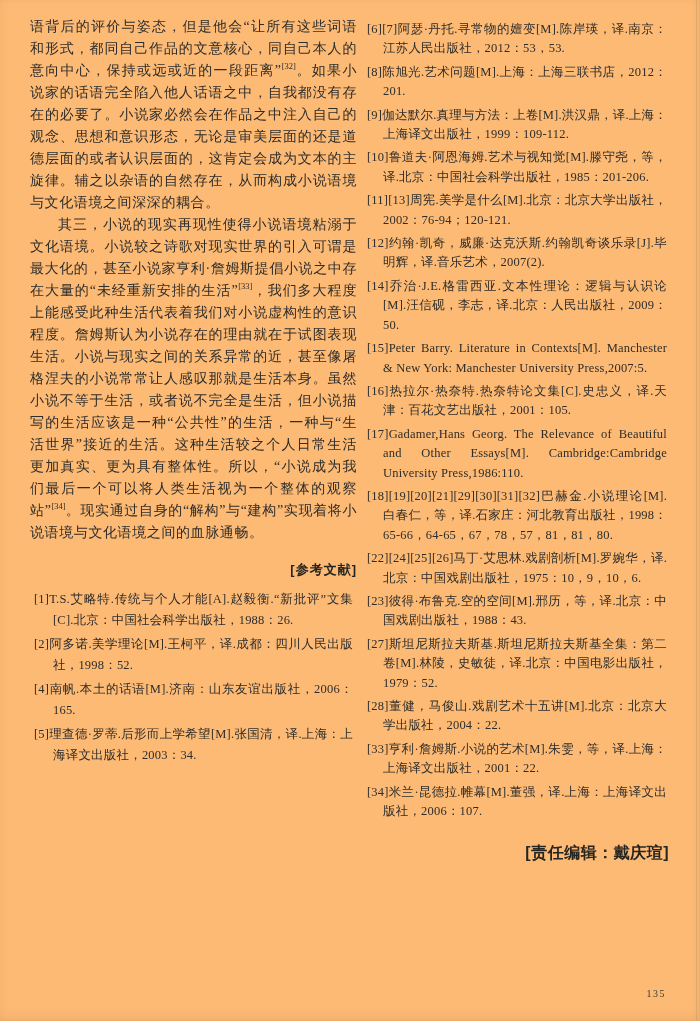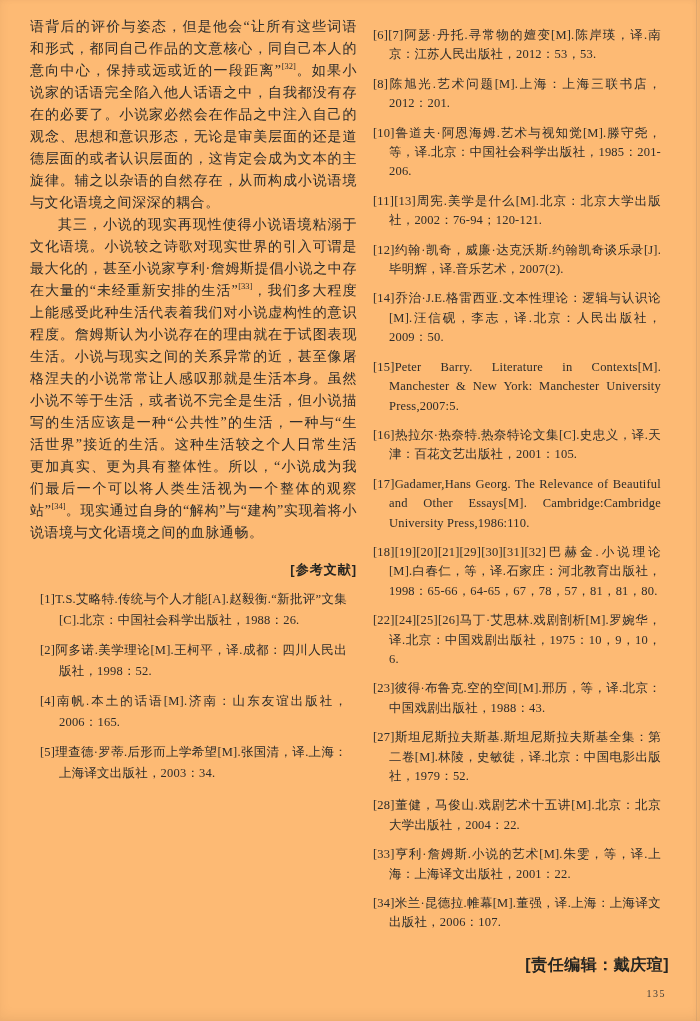--- a/index.html
+++ b/index.html
@@ -45,21 +45,21 @@
     margin: 17px 0 10px;
     text-align: right;
     font-family: "Liberation Sans", "DejaVu Sans", sans-serif;
     font-size: 13px;
     font-weight: bold;
     letter-spacing: 1px;
     color: #262521;
   }
 
   .ref {
-    margin: 10px;
+    margin: 4px;
     font-size: 12.5px;
     text-align: justify;
     letter-spacing: .2px;
   }
   .col-left  .ref { line-height: 20.5px; padding-left: 19px; text-indent: -19px; }
   .col-right .ref { line-height: 19.4px; padding-left: 16px; text-indent: -16px; }
 
   .editor-line {
     margin: 22px 2px 0 0;
     text-align: right;
@@ -95,20 +95,21 @@
       <p class="ref">[2]阿多诺.美学理论[M].王柯平，译.成都：四川人民出版社，1998：52.</p>
       <p class="ref">[4]南帆.本土的话语[M].济南：山东友谊出版社，2006：165.</p>
       <p class="ref">[5]理查德·罗蒂.后形而上学希望[M].张国清，译.上海：上海译文出版社，2003：34.</p>
     </div>
   </section>
 
   <section class="col col-right">
     <div class="refs">
       <p class="ref">[6][7]阿瑟·丹托.寻常物的嬗变[M].陈岸瑛，译.南京：江苏人民出版社，2012：53，53.</p>
       <p class="ref">[8]陈旭光.艺术问题[M].上海：上海三联书店，2012：201.</p>
+      <p class="ref">[9]伽达默尔.真理与方法：上卷[M].洪汉鼎，译.上海：上海译文出版社，1999：109-112.</p>
       <p class="ref">[10]鲁道夫·阿恩海姆.艺术与视知觉[M].滕守尧，等，译.北京：中国社会科学出版社，1985：201-206.</p>
       <p class="ref">[11][13]周宪.美学是什么[M].北京：北京大学出版社，2002：76-94；120-121.</p>
       <p class="ref">[12]约翰·凯奇，威廉·达克沃斯.约翰凯奇谈乐录[J].毕明辉，译.音乐艺术，2007(2).</p>
       <p class="ref">[14]乔治·J.E.格雷西亚.文本性理论：逻辑与认识论[M].汪信砚，李志，译.北京：人民出版社，2009：50.</p>
       <p class="ref">[15]Peter Barry. Literature in Contexts[M]. Manchester &amp; New York: Manchester University Press,2007:5.</p>
       <p class="ref">[16]热拉尔·热奈特.热奈特论文集[C].史忠义，译.天津：百花文艺出版社，2001：105.</p>
       <p class="ref">[17]Gadamer,Hans Georg. The Relevance of Beautiful and Other Essays[M]. Cambridge:Cambridge University Press,1986:110.</p>
       <p class="ref">[18][19][20][21][29][30][31][32]巴赫金.小说理论[M].白春仁，等，译.石家庄：河北教育出版社，1998：65-66，64-65，67，78，57，81，81，80.</p>
       <p class="ref">[22][24][25][26]马丁·艾思林.戏剧剖析[M].罗婉华，译.北京：中国戏剧出版社，1975：10，9，10，6.</p>
       <p class="ref">[23]彼得·布鲁克.空的空间[M].邢历，等，译.北京：中国戏剧出版社，1988：43.</p>

